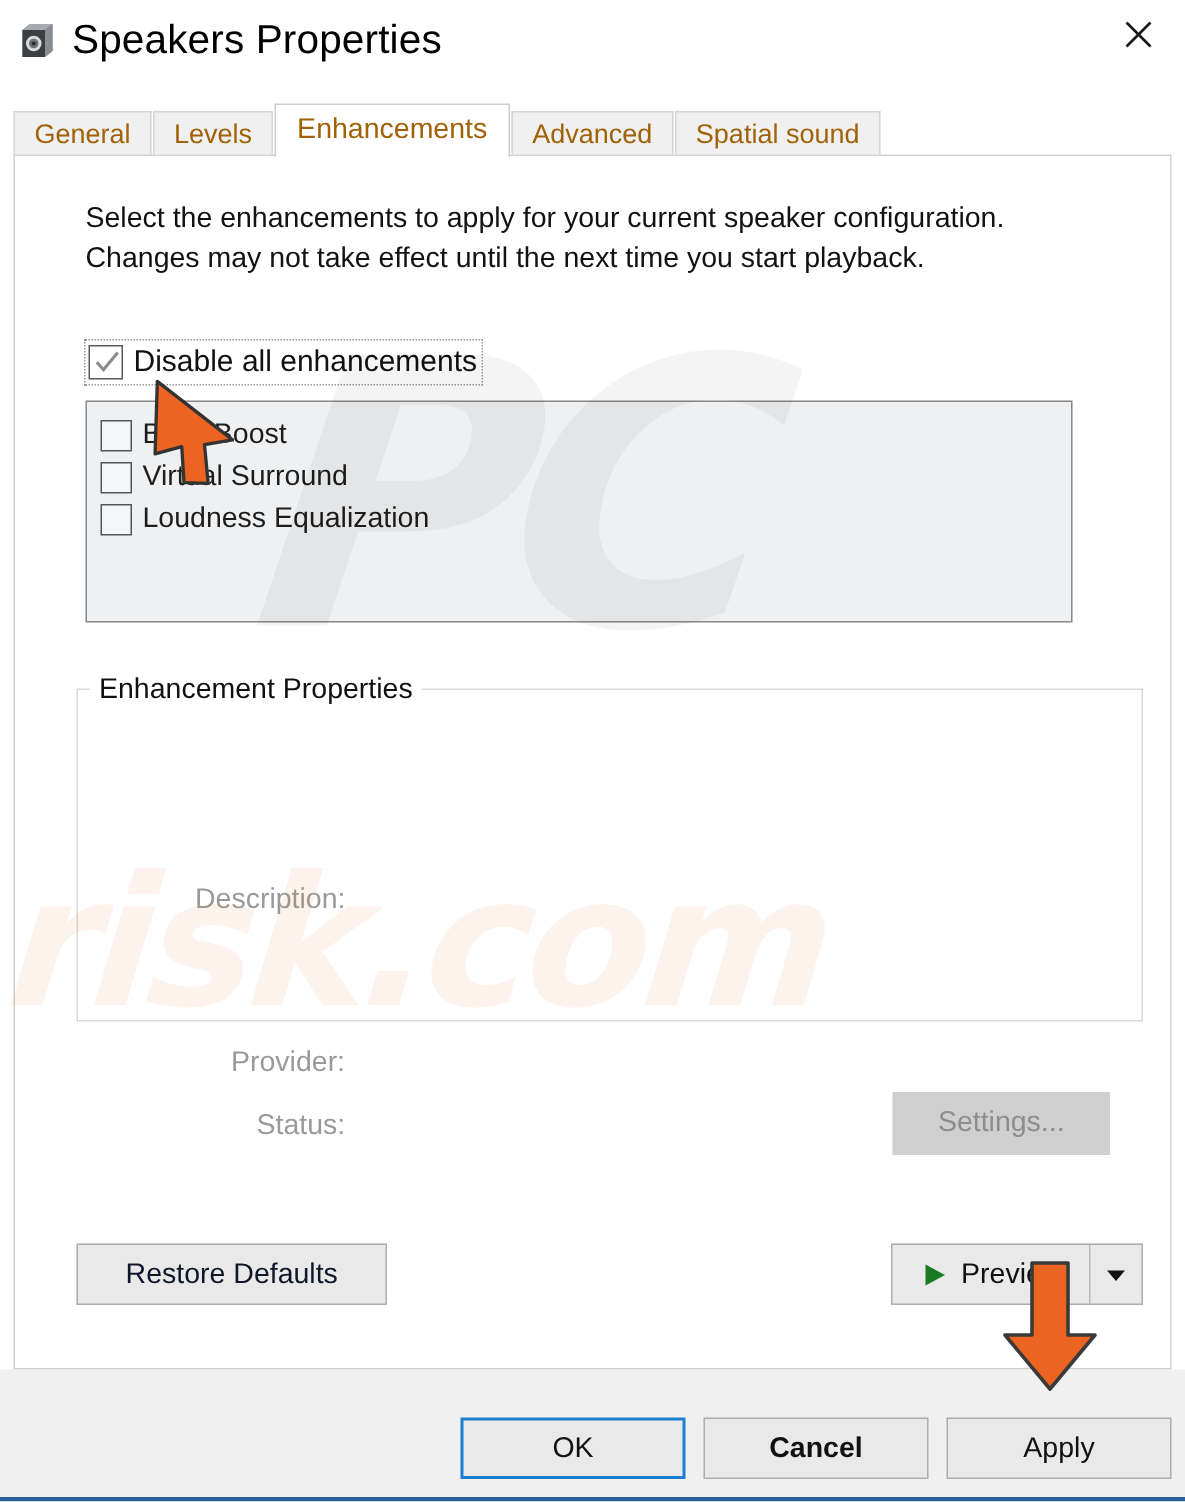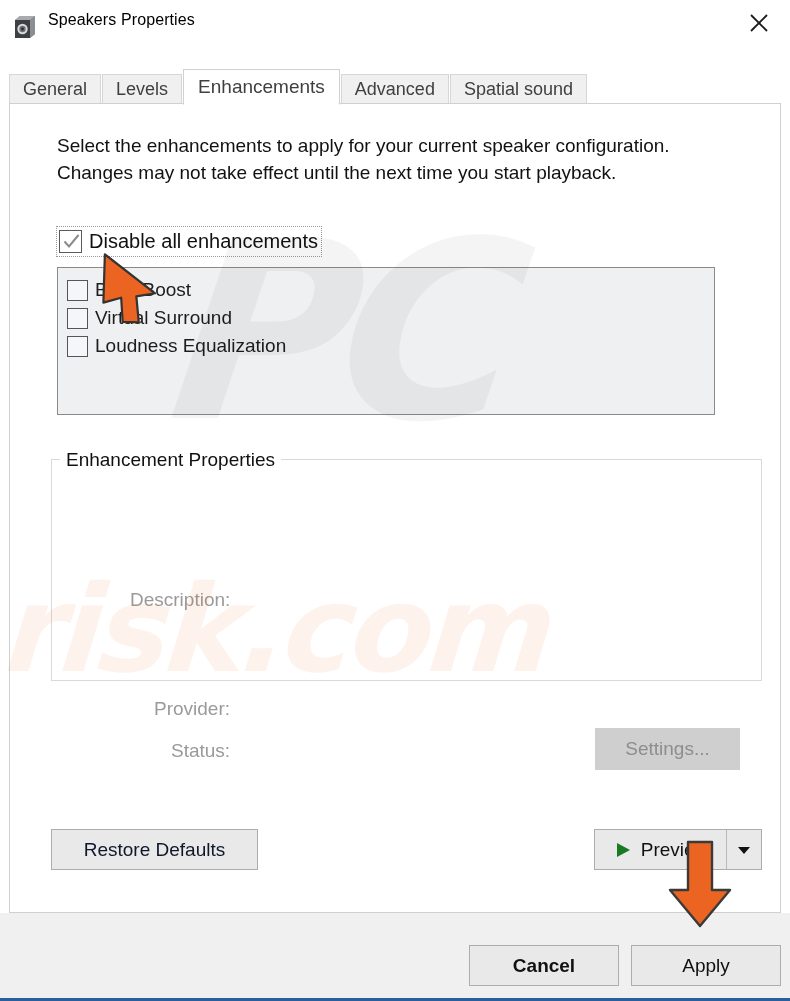--- a/index.html
+++ b/index.html
@@ -25,21 +25,21 @@
     width: 790px; height: 57px;
     background: #ffffff;
     display: flex; align-items: center;
   }
   #app-icon {
     position: absolute; left: 10px; top: 12px;
     width: 30px; height: 30px;
   }
   #title-text {
     position: absolute; left: 48px; top: 11px;
-    font-size: 16px; color: #000000;
+    font-size: 27px; color: #000000;
     letter-spacing: 0.1px;
     white-space: nowrap;
   }
   #close-btn {
     position: absolute; right: 0; top: 0;
     width: 62px; height: 45px;
     display: flex; align-items: center; justify-content: center;
     cursor: pointer;
   }
   #close-btn svg { display: block; }
@@ -50,21 +50,21 @@
     width: 772px; height: 34px;
     display: flex; align-items: flex-end;
   }
   .tab {
     height: 30px;
     padding: 0 13px;
     background: #f0f0f0;
     border: 1px solid #d6d6d6;
     border-bottom: none;
     display: flex; align-items: center;
-    font-size: 18px; color: #404040;
+    font-size: 18px; color: #a16207;
     margin-right: 1px;
     white-space: nowrap;
     cursor: pointer;
     position: relative;
   }
   .tab.active {
     height: 36px;
     background: #ffffff;
     border: 1px solid #d0d0d0;
     border-bottom: 1px solid #ffffff;
@@ -345,20 +345,21 @@
       <div id="preview-split">
         <svg width="16" height="12" viewBox="0 0 16 12">
           <polygon points="2,3 14,3 8,10" fill="#111111"></polygon>
         </svg>
       </div>
     </div>
 
   </div>
 
   <div id="buttonbar">
+    <button class="dlg-btn" id="ok-btn">OK</button>
     <button class="dlg-btn" id="cancel-btn">Cancel</button>
     <button class="dlg-btn" id="apply-btn">Apply</button>
   </div>
 
   <div id="arrow-cursor">
     <svg width="98" height="92" viewBox="0 0 98 92">
       <g transform="rotate(-28 49 46)">
         <path d="M44,4 L70,62 L52,56 L42,80 L28,72 L38,50 L20,46 Z" fill="#ec6422" stroke="#333333" stroke-width="2.2" stroke-linejoin="round"></path>
       </g>
     </svg>

